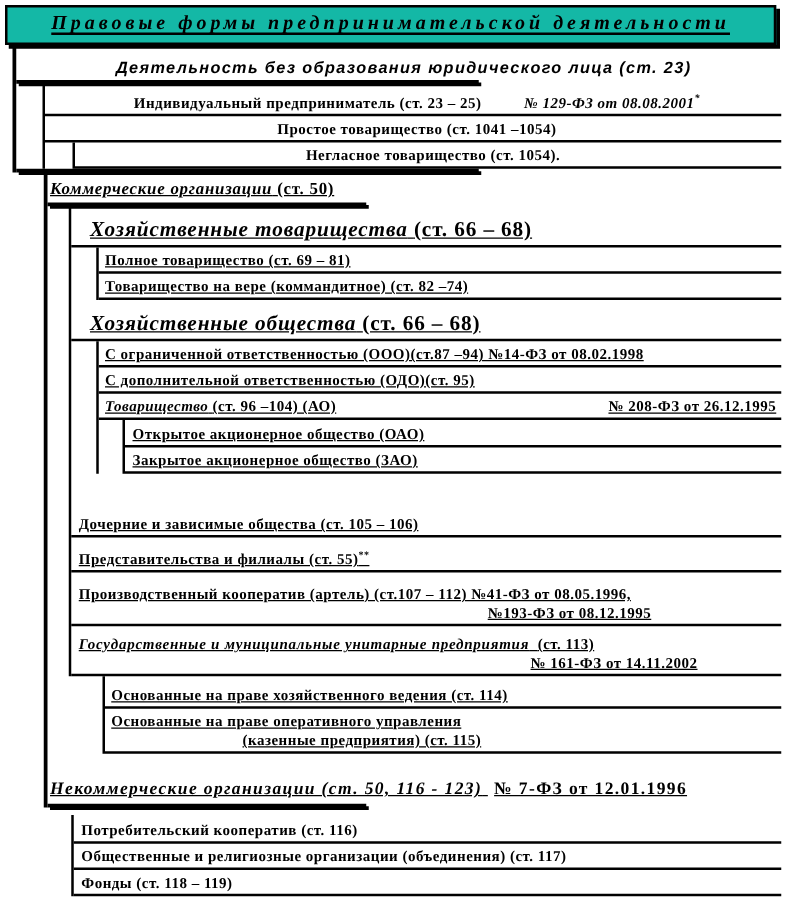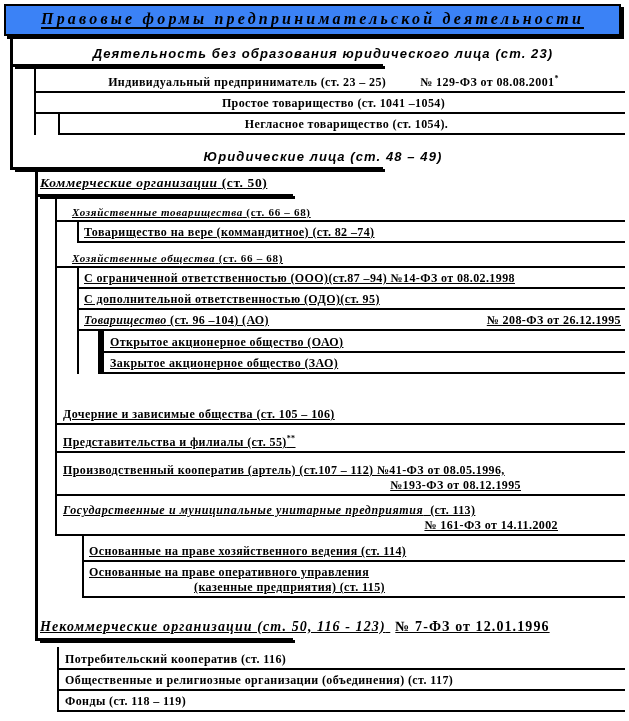--- a/index.html
+++ b/index.html
@@ -8,21 +8,21 @@
     font-family:"Liberation Serif", serif;
     -webkit-font-smoothing:none;
   }
   
   .title-box{
     margin:4px 8px 0 4px;
     border:2px solid #000;
     box-shadow:3px 3px 0 #000;
     text-align:center;
     padding:4px 0 6px 0;
-    background:#3b82f6;
+    background:#14b8a6;
   }
   .title-text{
     font-weight:bold;font-style:italic;font-size:16px;letter-spacing:3.2px;
     text-decoration:underline;
     text-decoration-thickness:2px;
     text-underline-offset:3px;
   }
   
   .bar{height:3px;background:#000;box-shadow:2px 2px 0 #000;}
   .w370{width:370px;}
@@ -38,42 +38,42 @@
   }
   .h-serif .ref,.h-sub .ref{font-style:normal;}
   .h-serif .law-plain{font-style:normal;margin-left:5px;}
   .row{
     border-bottom:2px solid #000;
     font-weight:bold;font-size:12px;letter-spacing:0.4px;
     padding:3px 4px 1px 7px;white-space:nowrap;
   }
   .h-sub{
     border-bottom:2px solid #000;
-    font-weight:bold;font-style:italic;font-size:11px;letter-spacing:0.7px;
+    font-weight:bold;font-style:italic;font-size:17px;letter-spacing:0.7px;
     padding:3px 0 2px 15px;white-space:nowrap;
   }
   .flexrow{display:flex;justify-content:space-between;align-items:flex-end;}
   .line2-right{text-align:right;font-weight:bold;}
   sup{font-size:8px;line-height:0;}
   
   .lv0{margin:0 4px 0 10px;border-left:3px solid #000;text-align:center;}
   .grpB{margin-left:21px;border-left:2px solid #000;padding-top:5px;}
   .grpC{margin-left:22px;border-left:2px solid #000;}
   .ctD{margin:0 4px 0 35px;border-left:3px solid #000;text-decoration:underline;}
   .ctE{margin-left:17px;border-left:2px solid #000;padding-top:6px;}
   .grpF{margin-left:20px;border-left:2px solid #000;}
   .grpG{margin-left:20px;border-left:2px solid #000;}
-  .grpH{margin-left:19px;border-left:6px solid #000000;padding-top:1px;}
+  .grpH{margin-left:19px;border-left:2px solid #000000;padding-top:1px;}
   .grpI{margin-left:44px;border-left:2px solid #000;padding-top:5px;}
   .ctJ{margin:6px 4px 0 57px;border-left:2px solid #000;padding-top:2px;}
   .gap6{height:6px;}
   .mt30{margin-top:30px;}
   .mt7{margin-top:7px;}
   .mt4{margin-top:4px;}
-  .ip-law{margin-left:34px;}
+  .ip-law{margin-left:34px;font-style:italic;}
   .coop-l2{padding-right:100px;}
   .unit-l2{padding-right:63px;}
   .kaz-l2{padding-left:105px;font-weight:bold;}
   .pl5{padding-left:5px;}
   .pl10{padding-left:10px;}
   .pl12{padding-left:12px;}
   .pl6{padding-left:6px;}
   .pl1{padding-left:2px;}
   .pr4{padding-right:4px;}
 </style>
@@ -91,37 +91,37 @@
   <div class="grpB">
     <div class="row pl10">
       <span>Индивидуальный предприниматель (ст. 23 – 25)</span><span class="ip-law"><span>№ 129-ФЗ от 08.08.2001</span><sup>*</sup></span>
     </div>
     <div class="row pl10">Простое товарищество (ст. 1041 –1054)</div>
     <div class="grpC">
       <div class="row pl12">Негласное товарищество (ст. 1054).</div>
     </div>
   </div>
 
-  <div class="h-main" style="padding-top:14px;">Юридические лица (ст. 48 – 49)</div>
   <div class="bar w370"></div>
 </div>
 
 <div class="ctD">
   <div class="h-serif pl1">
     <span>Коммерческие организации</span>
     <span class="ref">(ст. 50)</span>
   </div>
   <div class="bar w255"></div>
 
   <div class="ctE">
     <div class="h-sub">
       <span>Хозяйственные товарищества</span>
       <span class="ref">(ст. 66 – 68)</span>
     </div>
     <div class="grpF">
+      <div class="row pl5">Полное товарищество (ст. 69 – 81)</div>
       <div class="row pl5">Товарищество на вере (коммандитное) (ст. 82 –74)</div>
     </div>
 
     <div class="gap6"></div>
 
     <div class="h-sub">
       <span>Хозяйственные общества</span>
       <span class="ref">(ст. 66 – 68)</span>
     </div>
     <div class="grpG">

